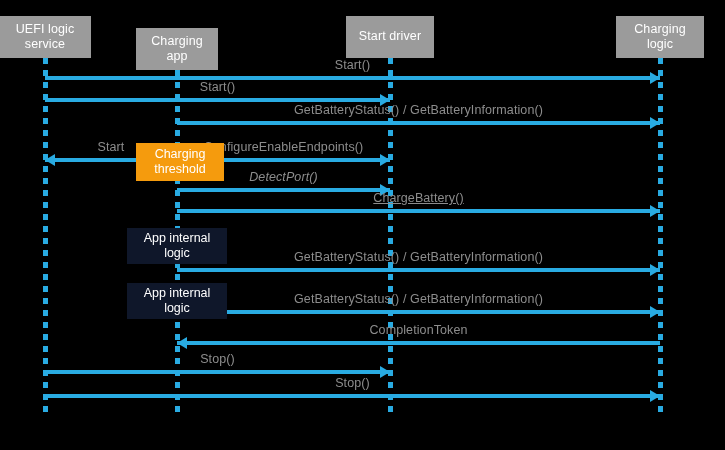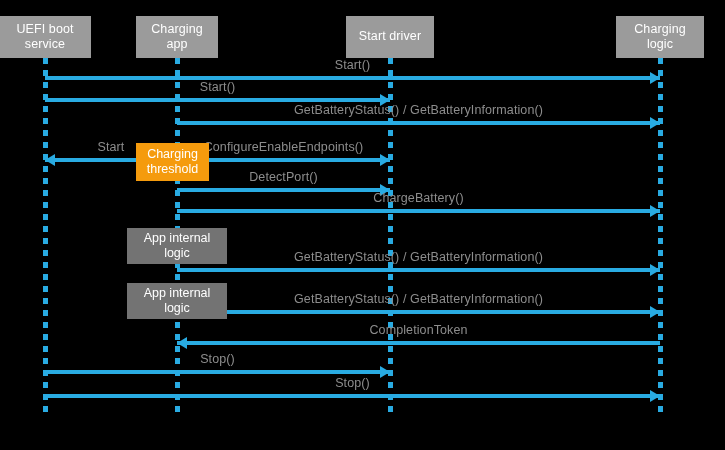--- a/index.html
+++ b/index.html
@@ -49,21 +49,21 @@
     align-items: center;
     justify-content: center;
     text-align: center;
     color: #ffffff;
     font-size: 12.5px;
     line-height: 1.22;
     box-sizing: border-box;
     padding: 2px 4px;
     z-index: 5;
   }
-  .note-gray { background: #737373; }
+  .note-gray { background: #0f172a; }
   .note-orange { background: #f59b0d; }
 
   .msg {
     position: absolute;
     height: 4px;
     background: #29abe2;
     z-index: 2;
   }
   .arrowhead {
     position: absolute;
@@ -112,56 +112,56 @@
       <div class="arrowhead right" style="top: 117px; left: 650px;"></div>
       <div class="msg-label" style="left: 418.5px; top: 103px;">GetBatteryStatus() / GetBatteryInformation()</div>
       <div class="msg" style="left: 45px; top: 158px; width: 132px;"></div>
       <div class="arrowhead left" style="top: 154px; left: 45px;"></div>
       <div class="msg-label" style="left: 111px; top: 140px;">Start</div>
       <div class="msg" style="left: 177px; top: 158px; width: 213px;"></div>
       <div class="arrowhead right" style="top: 154px; left: 380px;"></div>
       <div class="msg-label" style="left: 283.5px; top: 140px;">ConfigureEnableEndpoints()</div>
       <div class="msg" style="left: 177px; top: 188px; width: 213px;"></div>
       <div class="arrowhead right" style="top: 184px; left: 380px;"></div>
-      <div class="msg-label" style="left: 283.5px; top: 170px;">DetectPort()</div>
+      <div class="msg-label" style="left: 283.5px; top: 170px; font-style: italic;">DetectPort()</div>
       <div class="msg" style="left: 177px; top: 209px; width: 483px;"></div>
       <div class="arrowhead right" style="top: 205px; left: 650px;"></div>
-      <div class="msg-label" style="left: 418.5px; top: 191px;">ChargeBattery()</div>
+      <div class="msg-label" style="left: 418.5px; top: 191px; text-decoration: underline;">ChargeBattery()</div>
       <div class="msg" style="left: 177px; top: 268px; width: 483px;"></div>
       <div class="arrowhead right" style="top: 264px; left: 650px;"></div>
       <div class="msg-label" style="left: 418.5px; top: 250px;">GetBatteryStatus() / GetBatteryInformation()</div>
       <div class="msg" style="left: 177px; top: 310px; width: 483px;"></div>
       <div class="arrowhead right" style="top: 306px; left: 650px;"></div>
       <div class="msg-label" style="left: 418.5px; top: 292px;">GetBatteryStatus() / GetBatteryInformation()</div>
       <div class="msg" style="left: 177px; top: 341px; width: 483px;"></div>
       <div class="arrowhead left" style="top: 337px; left: 177px;"></div>
       <div class="msg-label" style="left: 418.5px; top: 323px;">CompletionToken</div>
       <div class="msg" style="left: 45px; top: 370px; width: 345px;"></div>
       <div class="arrowhead right" style="top: 366px; left: 380px;"></div>
       <div class="msg-label" style="left: 217.5px; top: 352px;">Stop()</div>
       <div class="msg" style="left: 45px; top: 394px; width: 615px;"></div>
       <div class="arrowhead right" style="top: 390px; left: 650px;"></div>
       <div class="msg-label" style="left: 352.5px; top: 376px;">Stop()</div>
     </div>
   <div id="layer-notes">
-      <div class="note-box note-orange" style="left: 136px; top: 143px; width: 73px; height: 38px;">
+      <div class="note-box note-orange" style="left: 136px; top: 143px; width: 88px; height: 38px;">
         <span>Charging threshold</span>
       </div>
       <div class="note-box note-gray" style="left: 127px; top: 228px; width: 100px; height: 36px;">
         <span>App internal logic</span>
       </div>
       <div class="note-box note-gray" style="left: 127px; top: 283px; width: 100px; height: 36px;">
         <span>App internal logic</span>
       </div>
     </div>
   <div id="layer-actors">
       <div class="actor-box" style="left: -1px; top: 16px; width: 92px; height: 42px;">
-        <span>UEFI boot service</span>
+        <span>UEFI logic service</span>
       </div>
-      <div class="actor-box" style="left: 136px; top: 16px; width: 82px; height: 42px;">
+      <div class="actor-box" style="left: 136px; top: 28px; width: 82px; height: 42px;">
         <span>Charging app</span>
       </div>
       <div class="actor-box" style="left: 346px; top: 16px; width: 88px; height: 42px;">
         <span>Start driver</span>
       </div>
       <div class="actor-box" style="left: 616px; top: 16px; width: 88px; height: 42px;">
         <span>Charging logic</span>
       </div>
     </div>
 </div>

